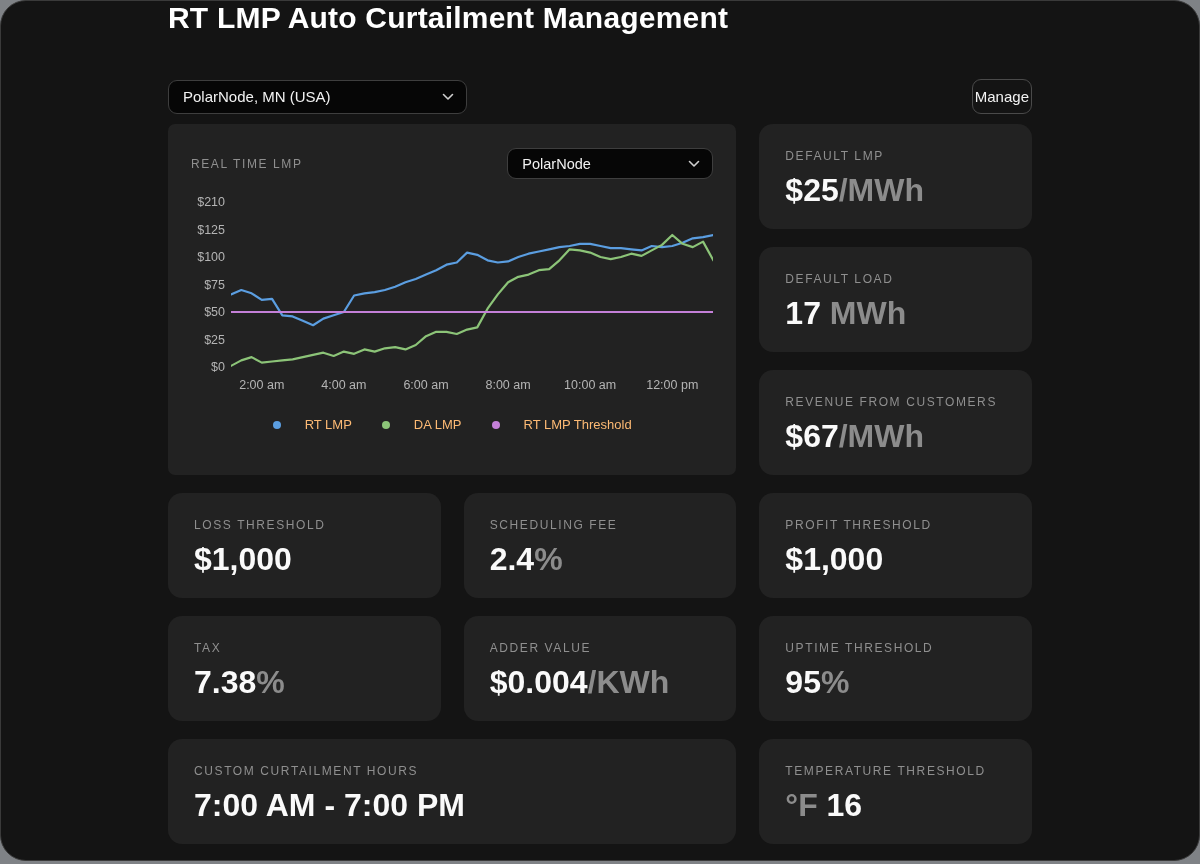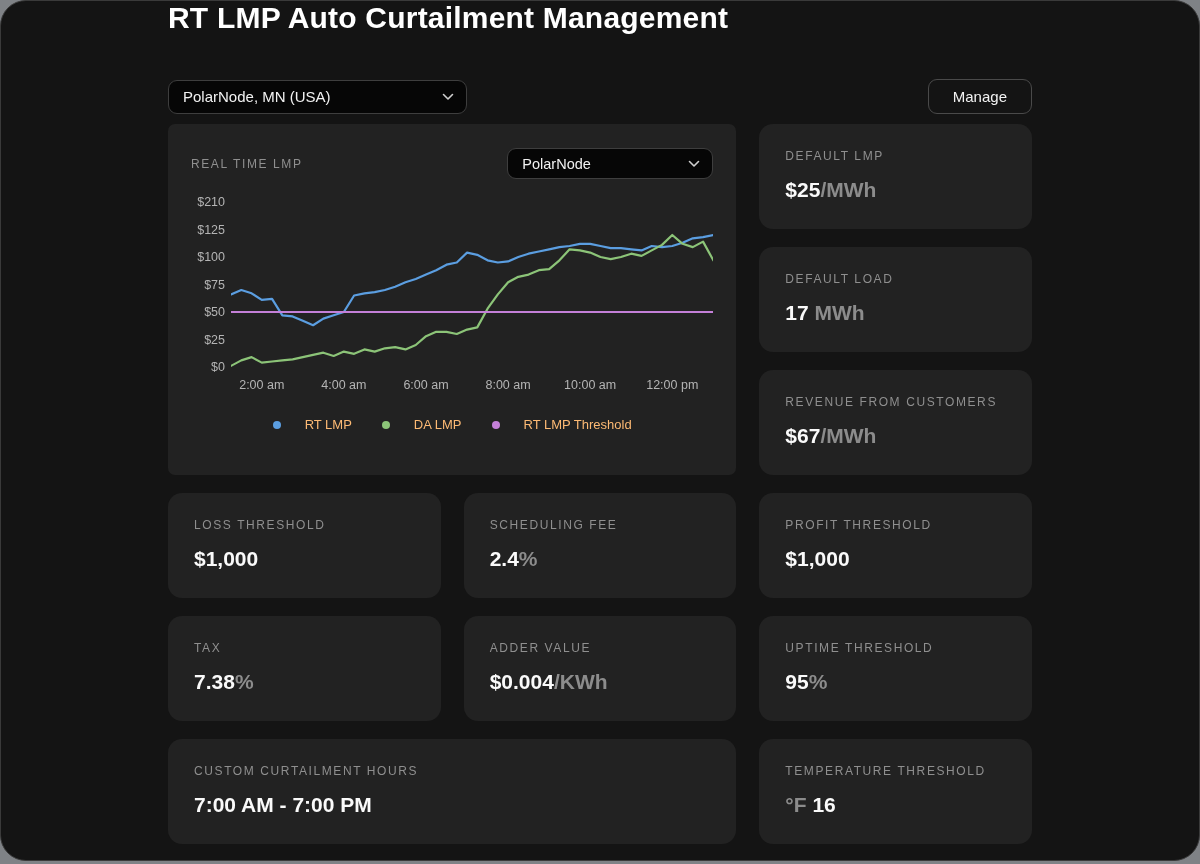--- a/index.html
+++ b/index.html
@@ -19,40 +19,40 @@
   }
   .select {
     height:34px; background:#060606; border:1px solid #3e3e3e; border-radius:9px;
     display:flex; align-items:center; justify-content:space-between;
     padding:0 12px 0 14px; color:#f2f2f2; font-size:15px; cursor:pointer;
   }
   .select .chev { display:flex; align-items:center; margin-left:10px; }
   .region-select { width:299px; }
   .node-select { width:206px; height:31px; font-size:14.5px; }
   .manage-btn {
-    height:35px; padding:0 24px; background:transparent; border:1px solid #4a4a4a;
+    height:35px; padding:0 2px; background:transparent; border:1px solid #4a4a4a;
     border-radius:9px; color:#f2f2f2; font-size:15px; font-family:"Liberation Sans",sans-serif;
     cursor:pointer;
   }
   .grid {
     margin-top:10px;
     display:grid;
     grid-template-columns:repeat(3, 1fr);
     grid-auto-rows:105px;
     gap:18px 23px;
   }
   .card {
     background:#222222; border-radius:14px; padding:25px 43px 0 26px; overflow:hidden;
   }
   .chart-card { grid-column:1 / 3; grid-row:1 / 4; padding:24px 23px 0 23px;border-radius:7px; }
   .card-label {
     color:#8f8f8f; font-size:12px; letter-spacing:1.6px; font-weight:400;
     white-space:nowrap;
   }
-  .card-value { margin-top:15px; font-size:21px; font-weight:700; color:#fafafa; white-space:nowrap; }
+  .card-value { margin-top:9px; font-size:32px; font-weight:700; color:#fafafa; white-space:nowrap; }
   .card-value .unit { color:#8c8c8c; }
   .chart-header { display:flex; justify-content:space-between; align-items:center; }
   .chart-body { display:flex; margin-top:22px; }
   .y-axis { position:relative; width:40px; height:167px; flex:0 0 40px; }
   .ytick {
     position:absolute; right:6px; font-size:12.5px; color:#b4b4b4; line-height:16px;
     white-space:nowrap;
   }
   .plot { flex:1; height:167px; position:relative; }
   .plot svg { width:100%; height:167px; display:block; }

